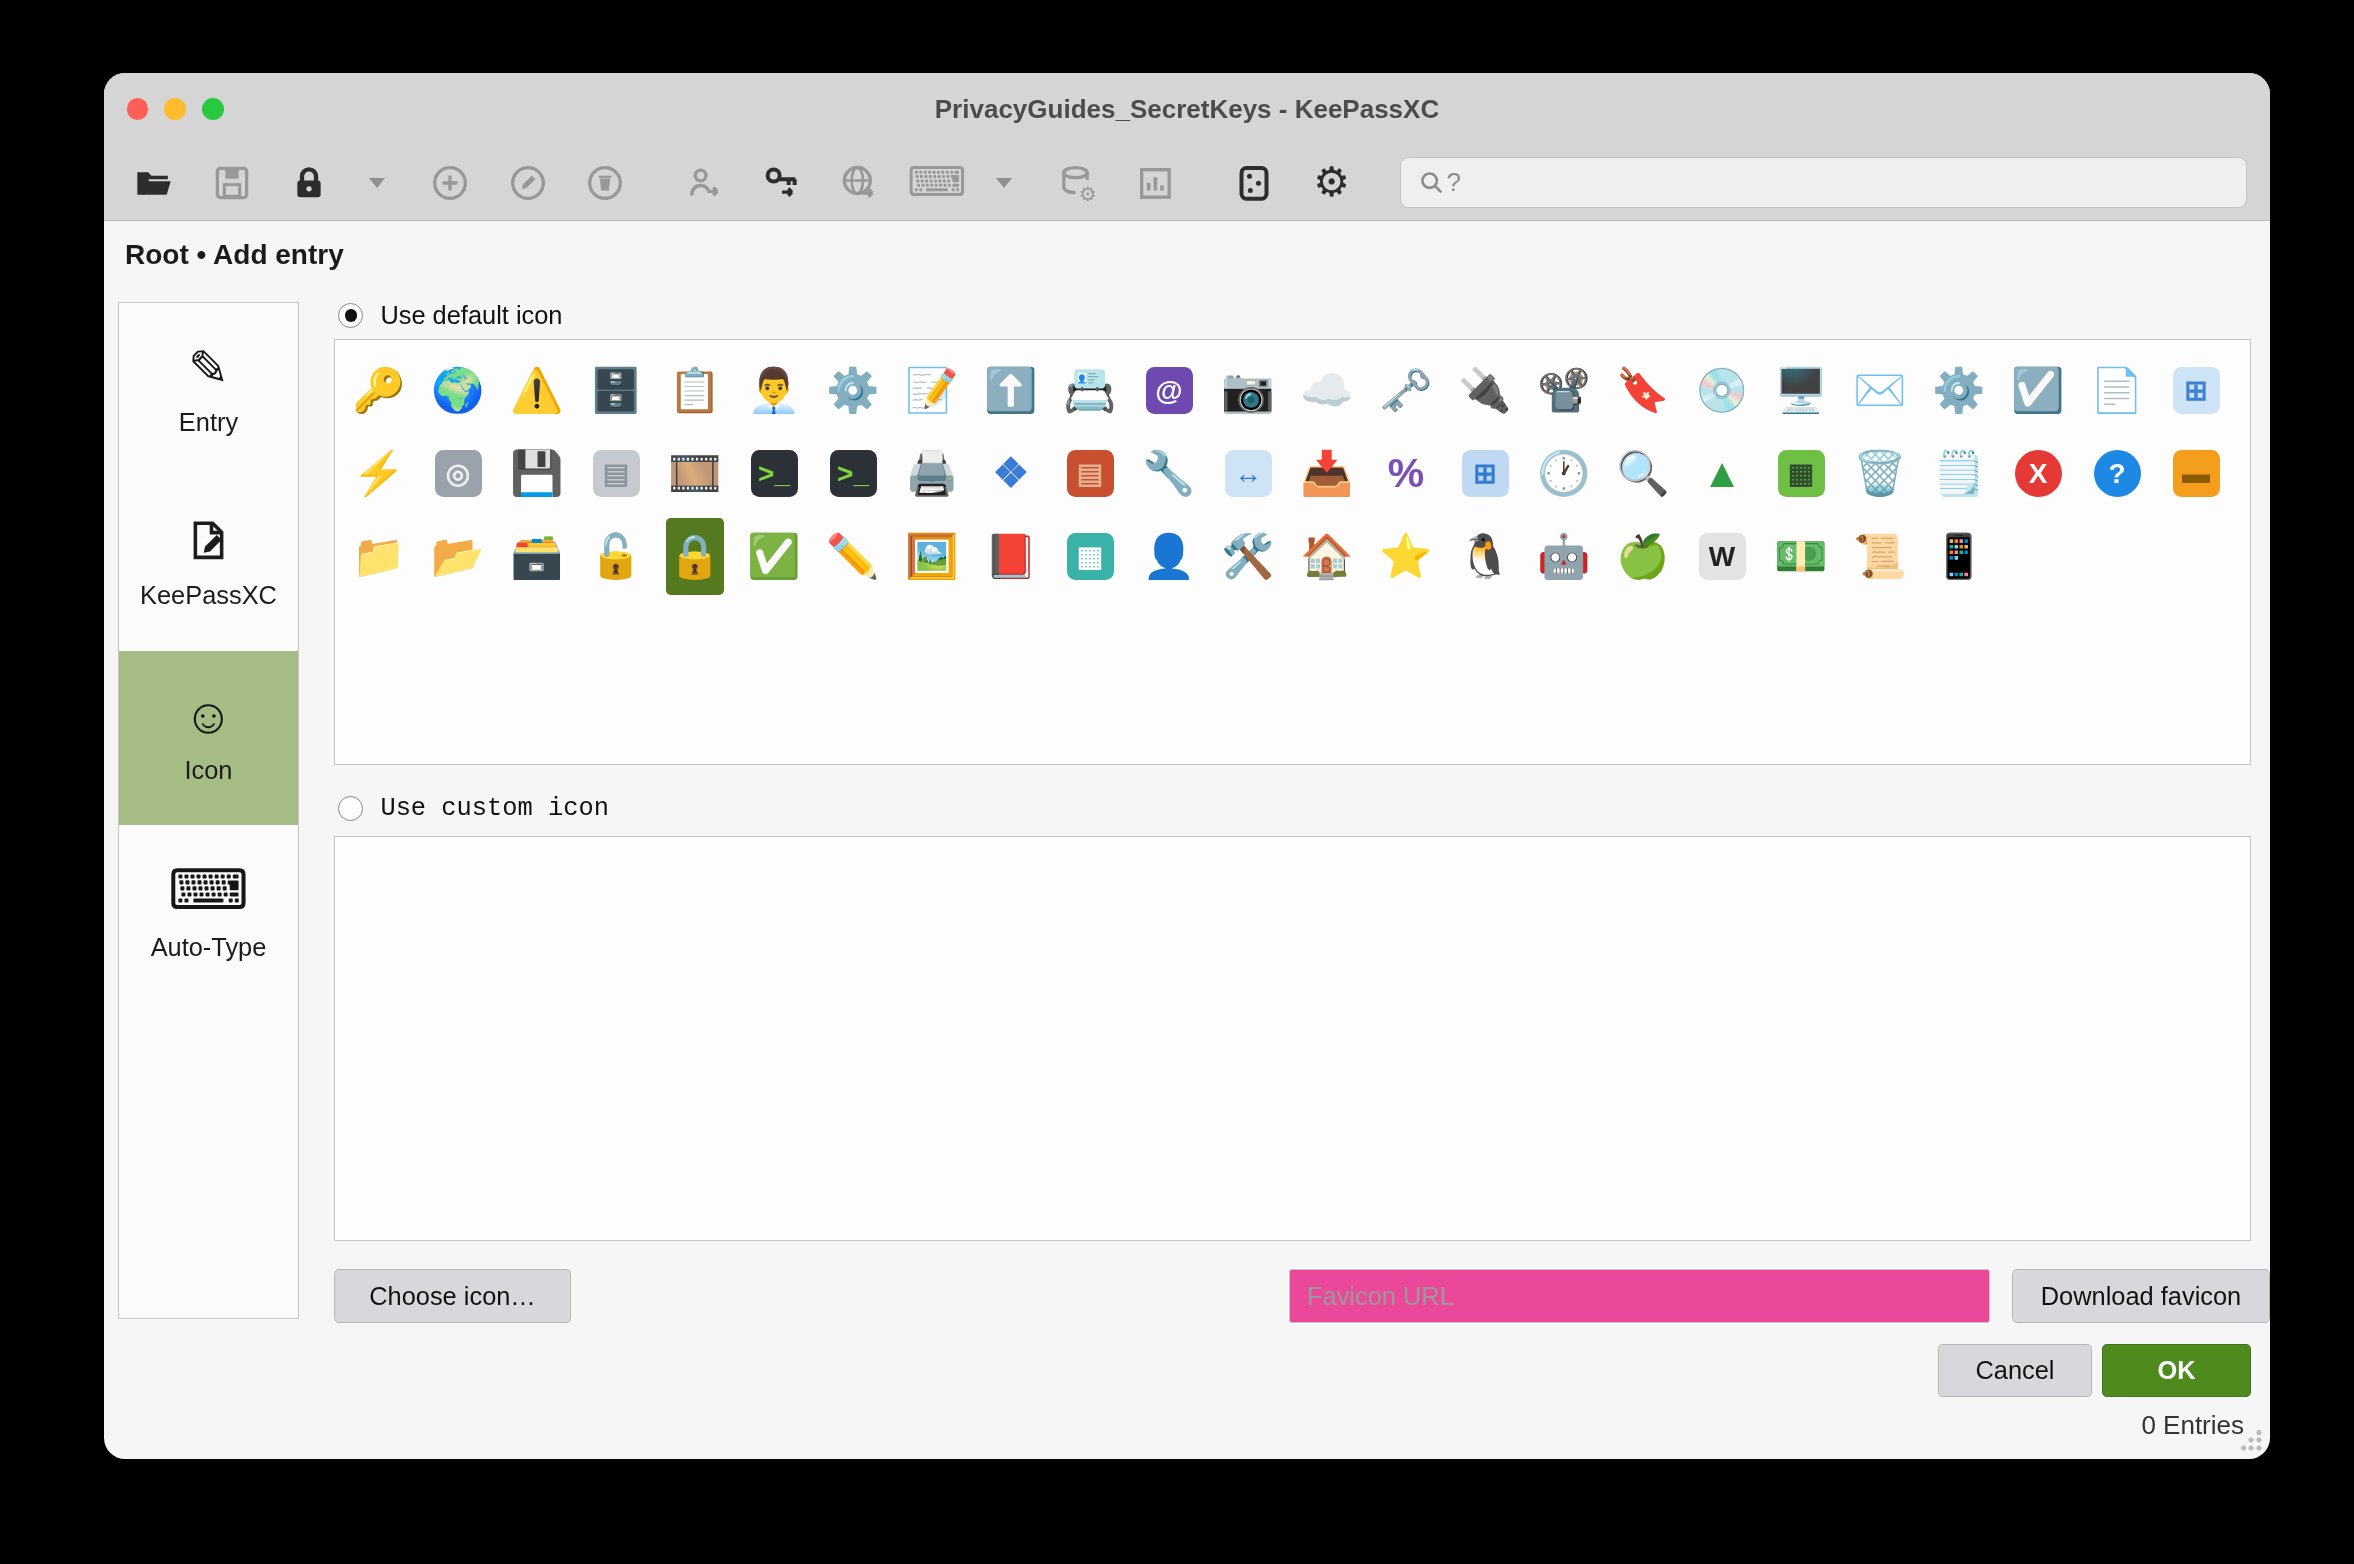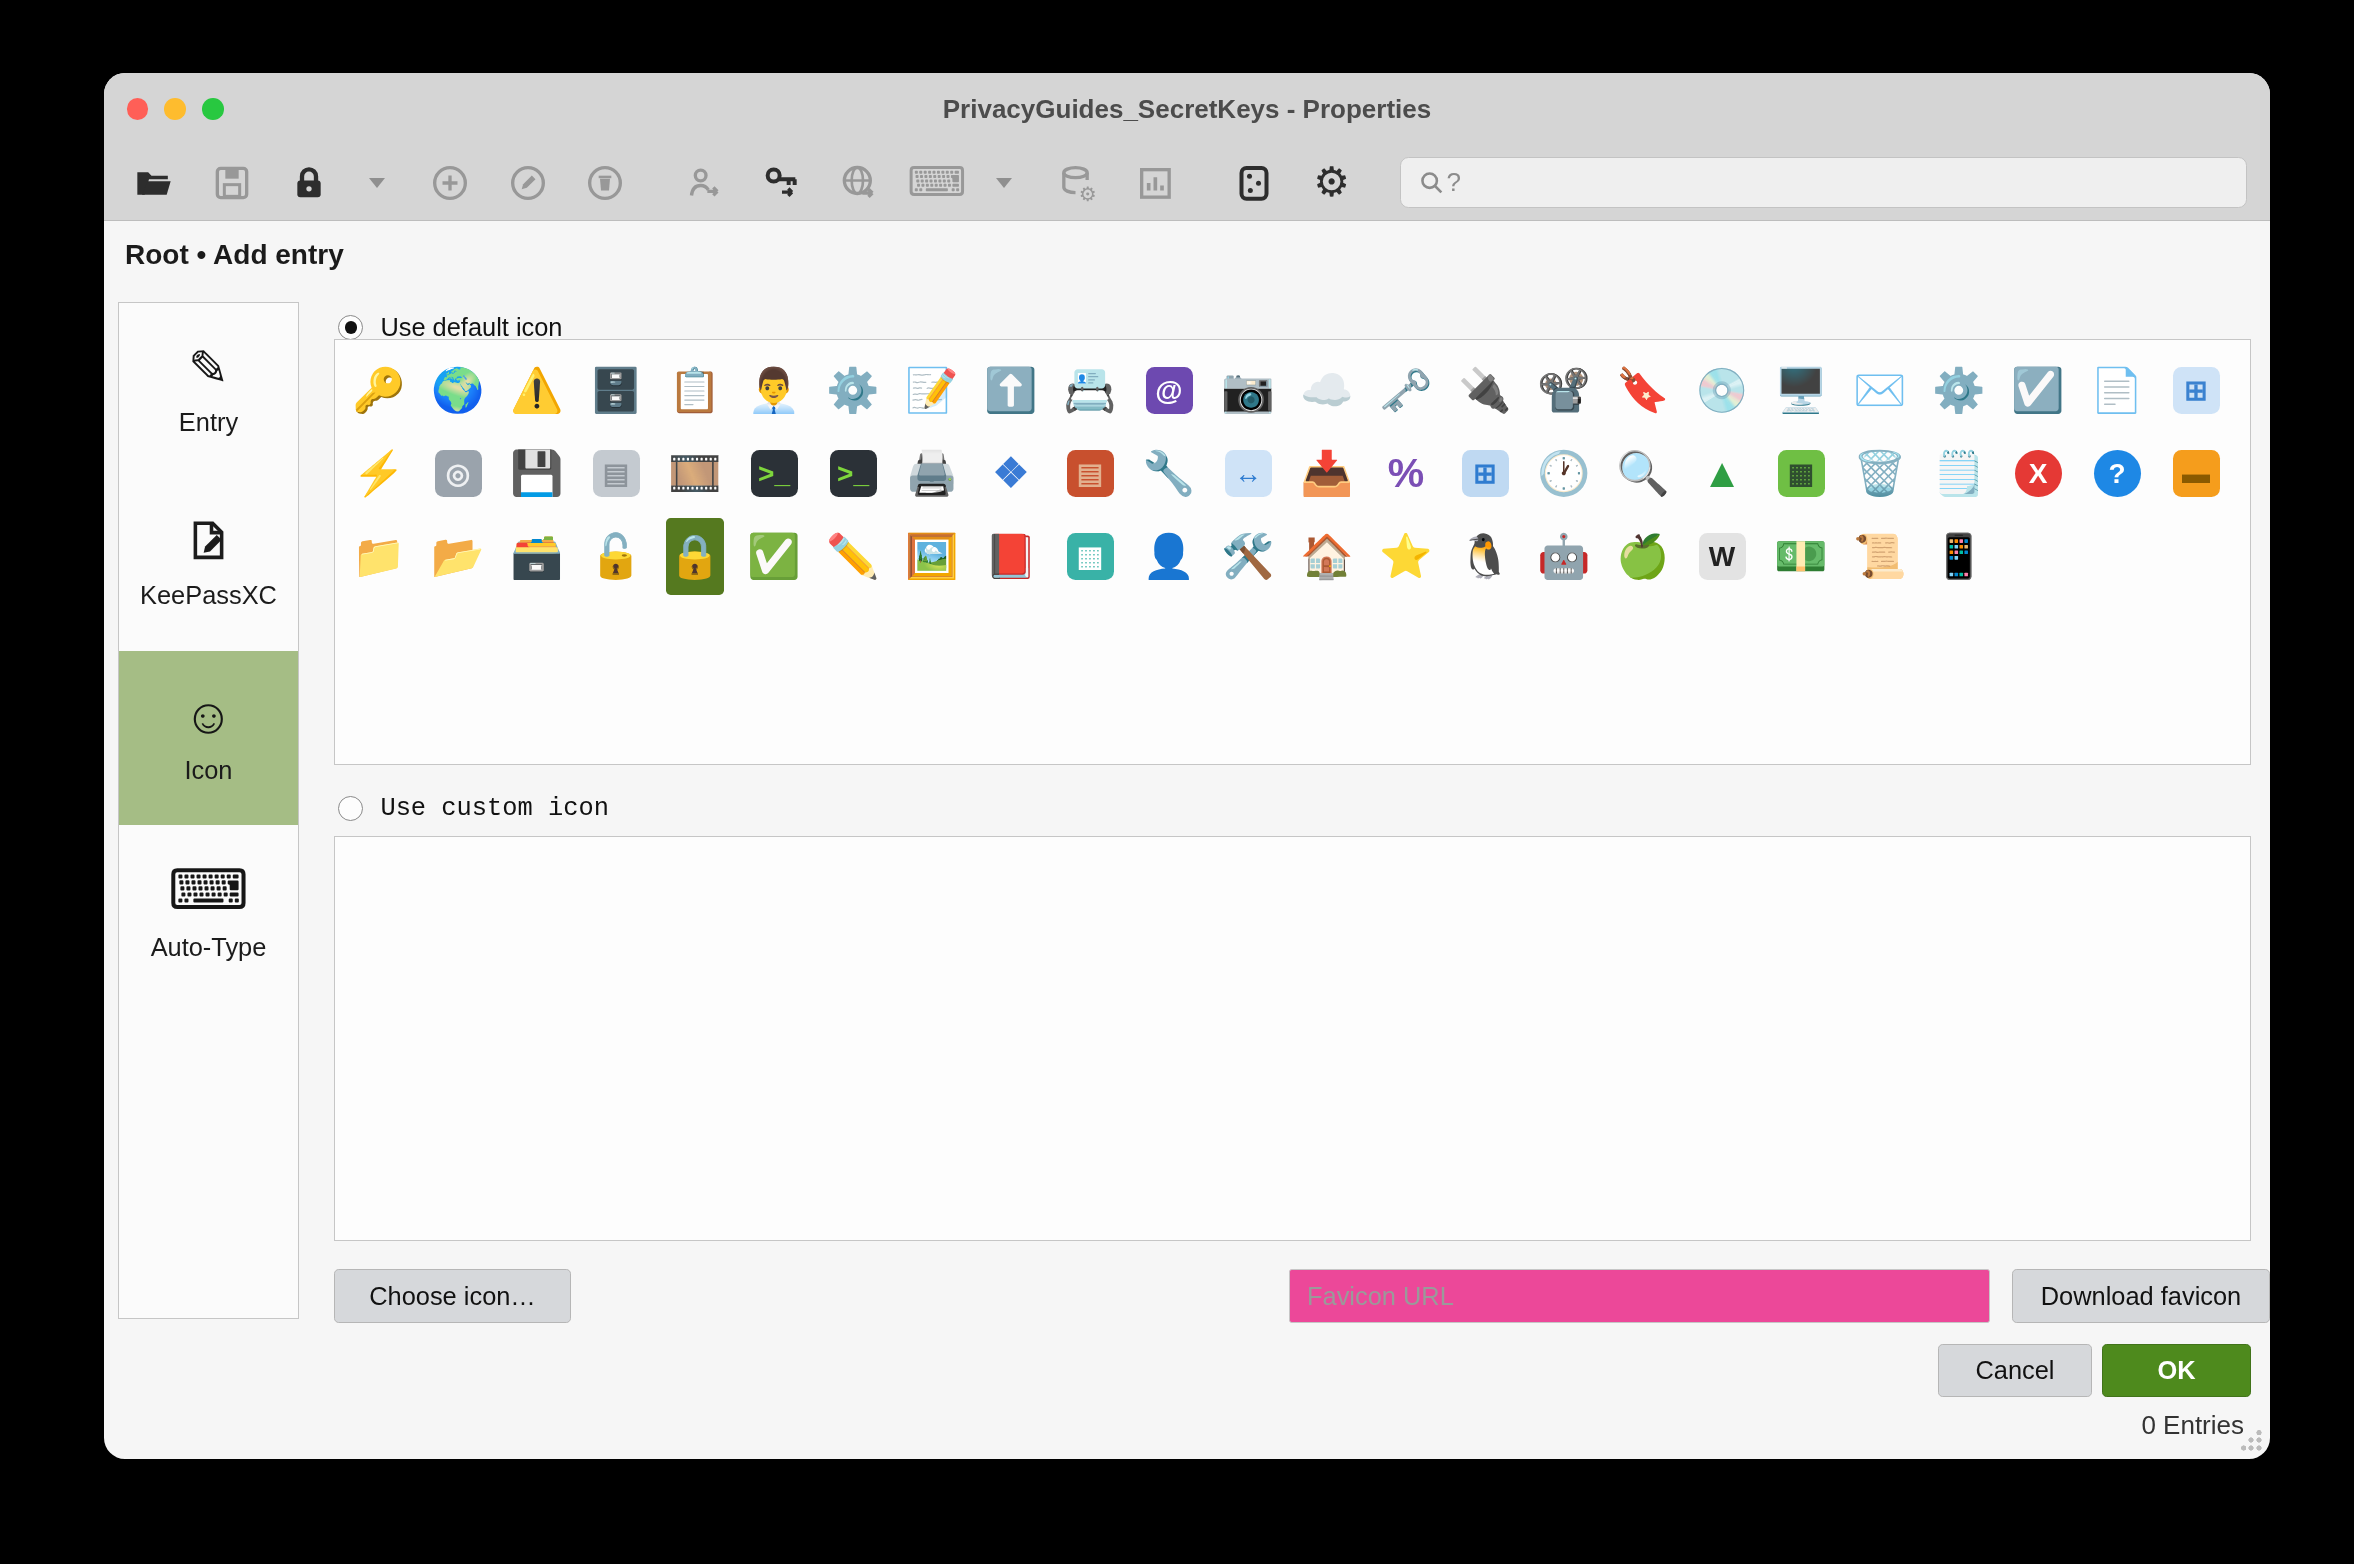--- a/index.html
+++ b/index.html
@@ -47,21 +47,21 @@
   .sb-item.sel { background:#a5bd85; }
   .sb-glyph { font-size:49px; line-height:1; color:#161616; }
   .sb-glyph.kbd { font-size:56px; }
   .sb-label { font-size:25.4px; color:#1b1b1b; }
 
   .radio-row { position:absolute; display:flex; align-items:center; gap:17px; }
   .radio { width:25.4px; height:25.4px; border-radius:50%; border:1.9px solid #8a8a8a; background:#fdfdfd;
            display:flex; align-items:center; justify-content:center; }
   .radio.checked::after { content:""; width:12.2px; height:12.2px; border-radius:50%; background:#111; }
   .radio-label { font-size:25.4px; color:#111; }
-  #radio-default { left:234px; top:228px;margin-top:12px; }
+  #radio-default { left:234px; top:228px; }
   #radio-custom  { left:234px; top:721px;font-family:Liberation Mono, monospace; }
 
   .panel { position:absolute; left:230px; width:1917px; background:#fdfdfd; border:0.9px solid #c6c6c6; }
   #default-panel { top:266px; height:426px; padding-top:9.4px; }
   #custom-panel  { top:763px; height:405px; }
 
   .grid-row { display:flex; gap:21px; padding:0 15px; height:83px; align-items:center; }
   .tile { width:58px; height:77px; display:flex; align-items:center; justify-content:center;
           border-radius:4.7px; font-size:43px; line-height:1; }
   .tile.sel { background:#55791f; }
@@ -97,21 +97,21 @@
 <body>
 
 <div class="window">
 
   <div class="titlebar">
     <div class="traffic">
       <div class="tl red"></div>
       <div class="tl yellow"></div>
       <div class="tl green"></div>
     </div>
-    <div class="title">PrivacyGuides_SecretKeys - Properties</div>
+    <div class="title">PrivacyGuides_SecretKeys - KeePassXC</div>
   </div>
 
   <div class="toolbar">
     <span id="toolbar-buttons" style="display:flex;align-items:center;">
         <div class="tb-btn on">
           <svg viewBox="0 0 24 24">
             <path d="M2 5.5h6.5l2 2.2h9.8v2H9L6.4 19H2z" fill="currentColor"></path>
             <path d="M8 11h14l-2.4 8H4.8z" fill="currentColor"></path>
           </svg>
         </div>

